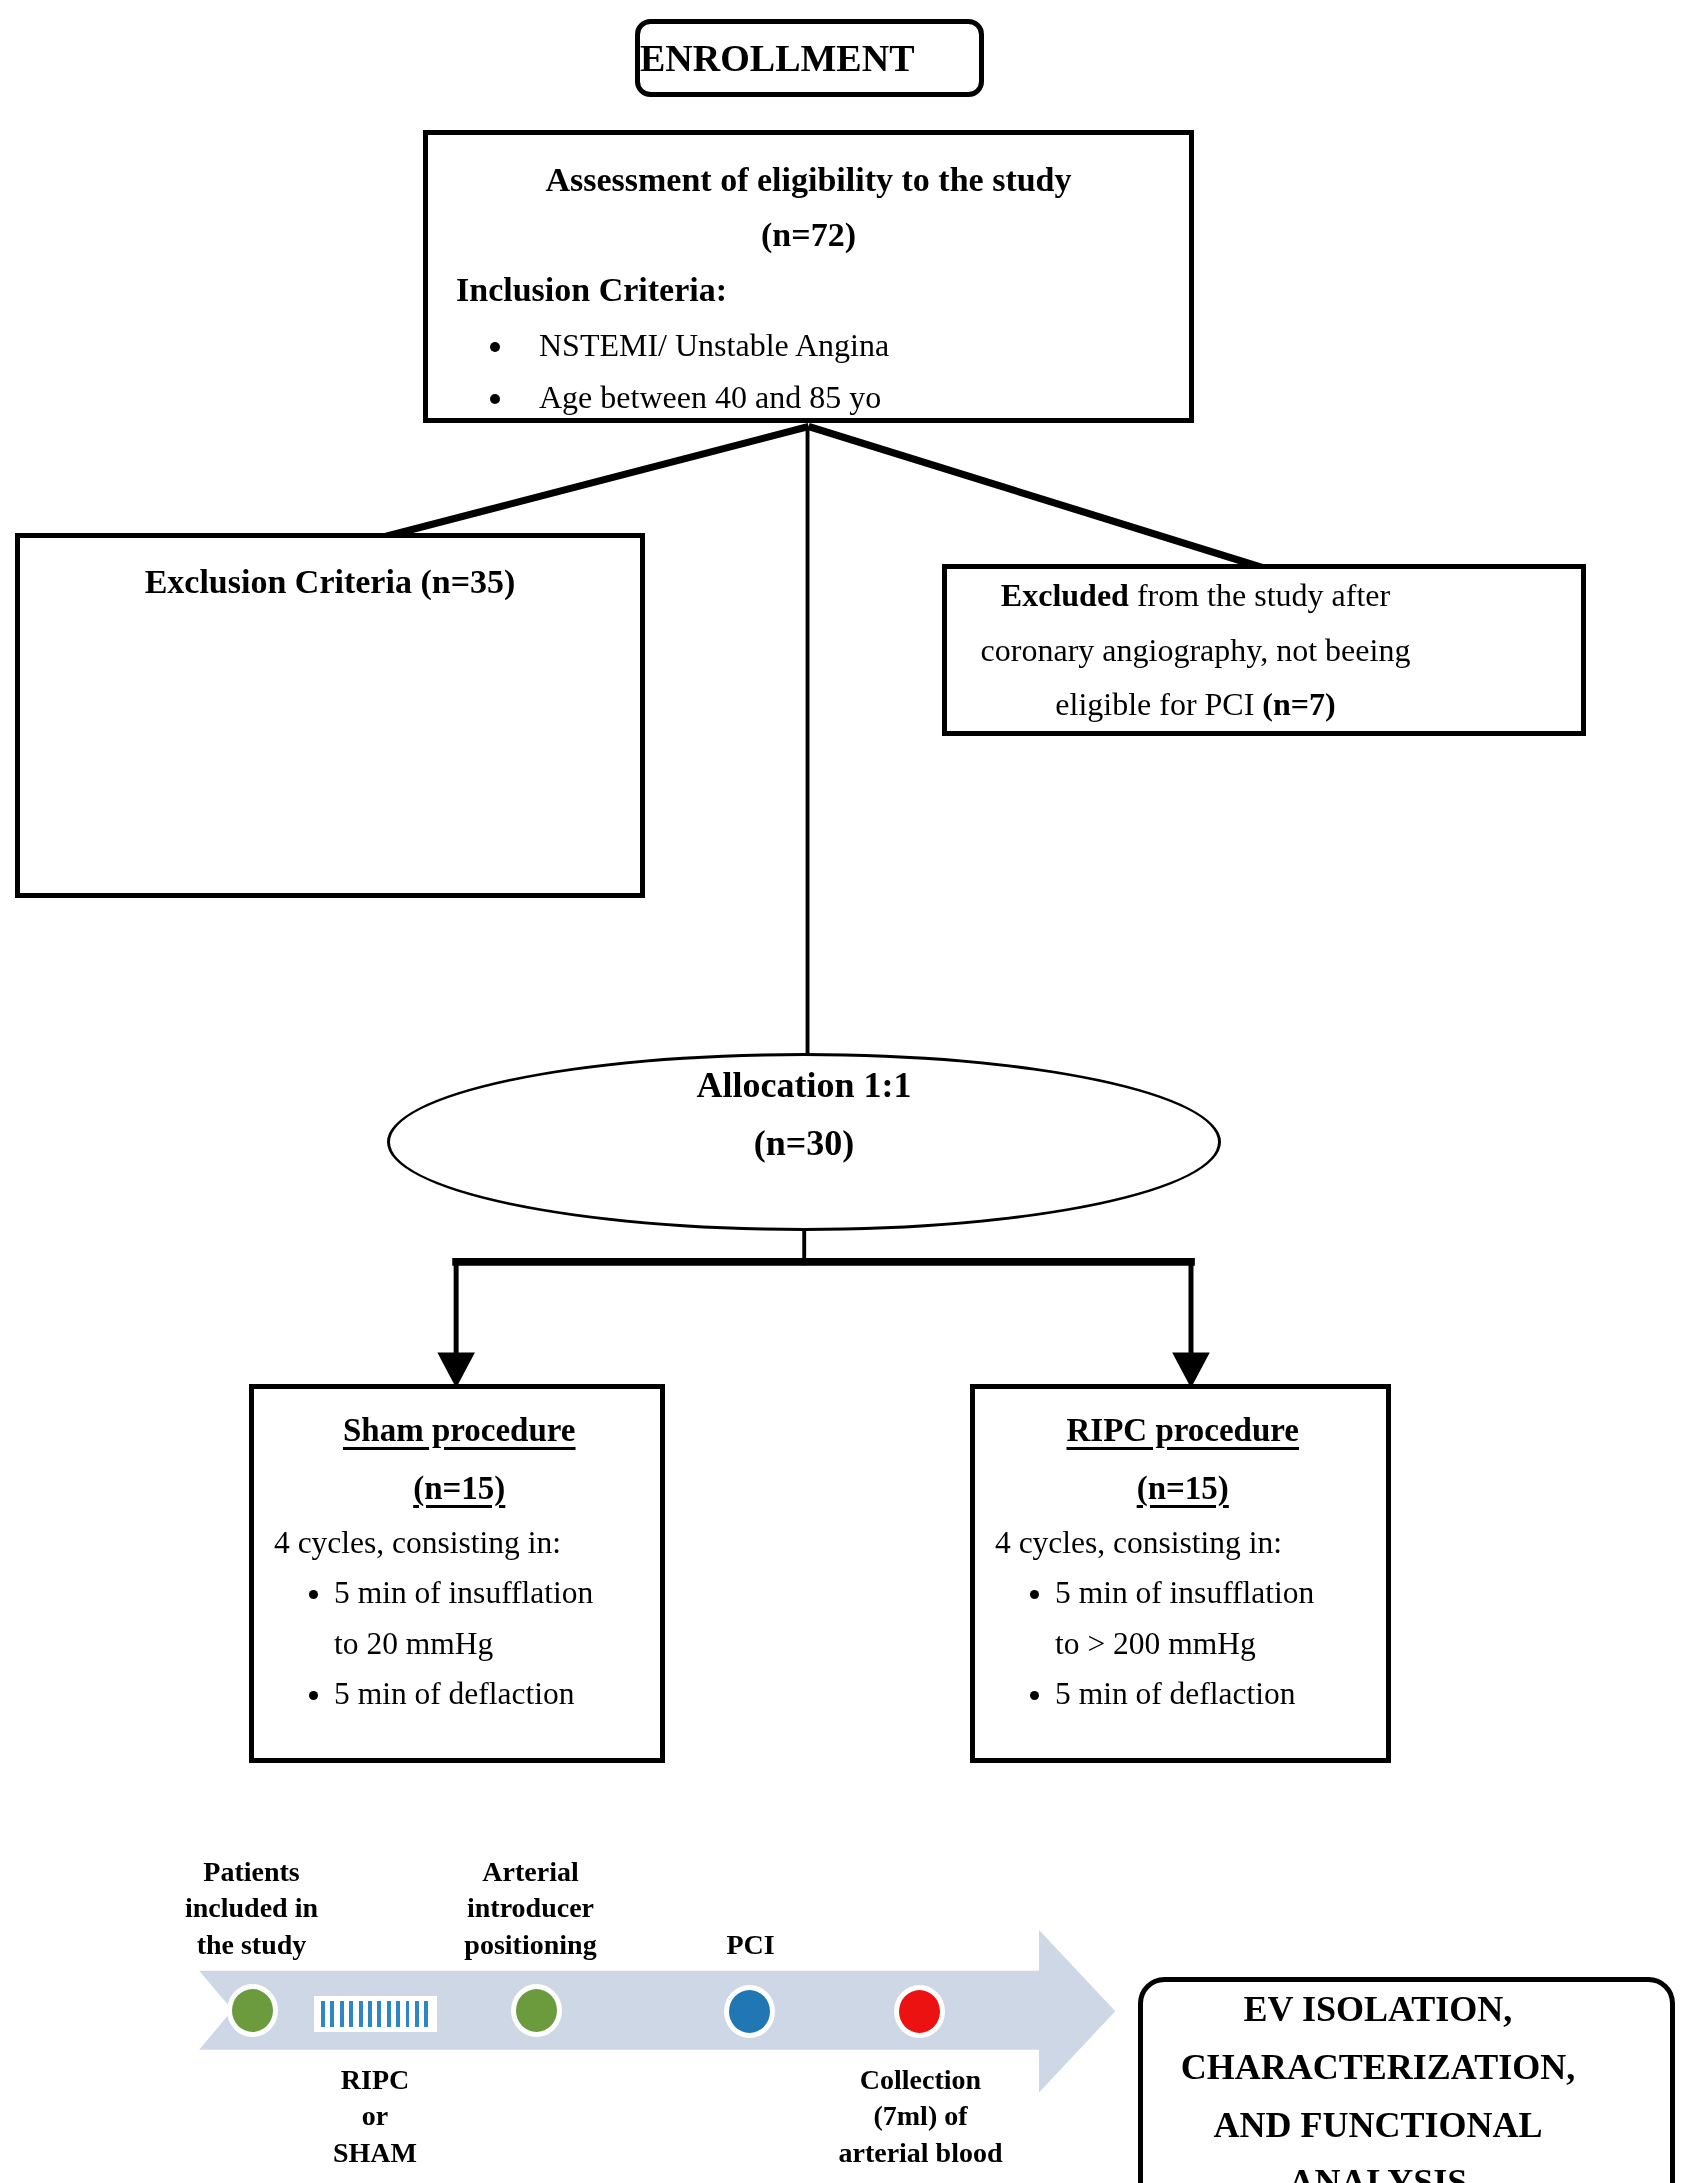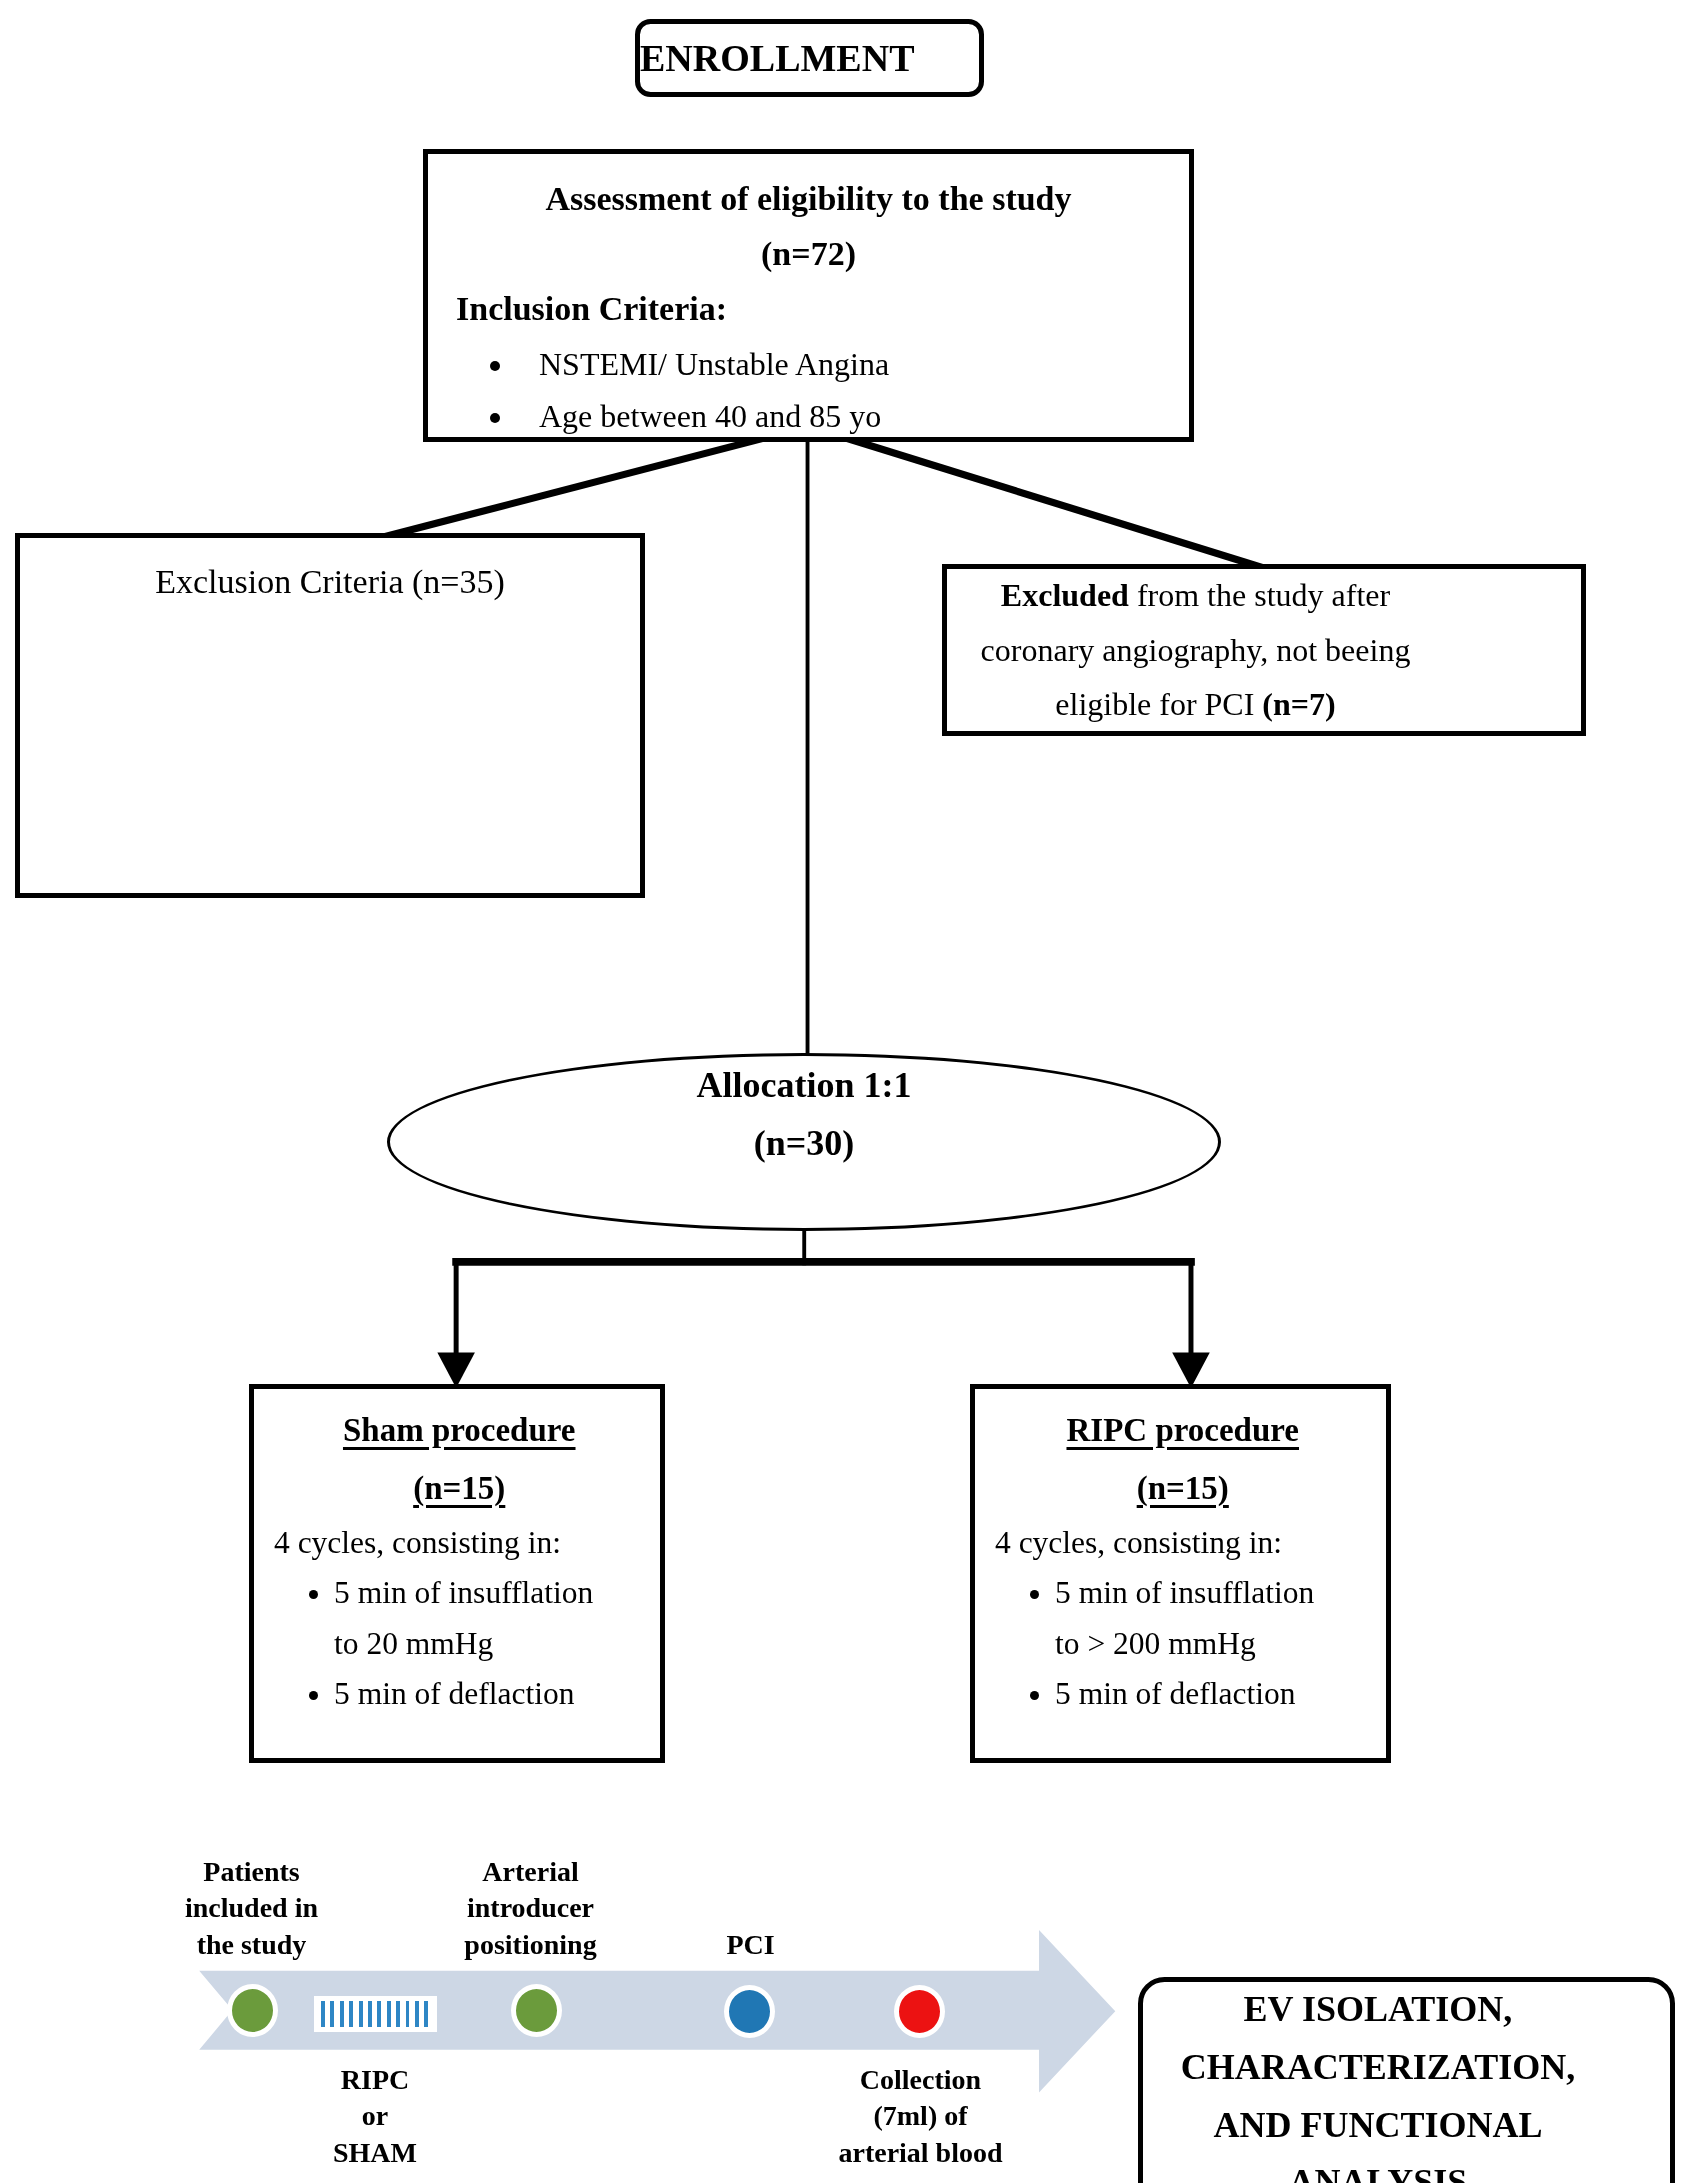--- a/index.html
+++ b/index.html
@@ -6,27 +6,27 @@
   #canvas{position:relative;width:1688px;height:2183px;background:#fff;
           font-family:"Liberation Serif","DejaVu Serif",serif;color:#000;overflow:hidden;}
   #connectors{position:absolute;left:0;top:0;width:1688px;height:2183px;}
   .box{position:absolute;background:#fff;border:5px solid #000;box-sizing:border-box;}
   .center-flex{display:flex;align-items:center;justify-content:flex-start;}
   .col{flex-direction:column;}
   .b{font-weight:bold;}
   .u{text-decoration:underline;text-decoration-thickness:2.8px;text-underline-offset:5.5px;}
 
   #enrollment-box{left:635px;top:19.3px;width:349px;height:78px;border-radius:15.5px;font-size:38px;font-weight:bold;}
-  #assessment-box{left:423px;top:149px;width:771px;height:293px;padding:16.6px 28px 0 28px;font-size:32px;line-height:1.62;}
+  #assessment-box{left:423px;top:130px;width:771px;height:293px;padding:16.6px 28px 0 28px;font-size:32px;line-height:1.62;}
   #assessment-box .hd{font-size:34px;font-weight:bold;text-align:center;}
   #assessment-box .sub{font-size:34px;font-weight:bold;}
   ul.blist{margin:3.3px 0 0 0;padding:0 0 0 60px;list-style:disc;}
   ul.blist li{padding-left:23px;}
   #exclusion-box{left:15px;top:533px;width:630px;height:365px;padding:15.5px 22px 0 22px;font-size:32px;line-height:1.62;}
-  #exclusion-box .hd{font-size:34px;font-weight:normal;text-align:center;}
+  #exclusion-box .hd{font-size:34px;font-weight:bold;text-align:center;}
   #exclusion-box ul.blist{padding-left:66px;}
   #exclusion-box ul.blist li{padding-left:33px;}
   #excluded-box{left:942px;top:564px;width:644px;height:172px;}
   #excluded-box p{width:497px;margin:0;font-size:32px;line-height:1.7;text-align:center;}
   #randomization-ellipse{left:387px;top:1053px;width:834px;height:178px;border:3.9px solid #000;border-radius:50%;
       font-size:36px;font-weight:bold;line-height:1.62;text-align:center;}
   .proc-box{width:416px;height:379px;padding:13.3px 15.5px 0 20px;font-size:31.5px;line-height:1.6;}
   .proc-box .hd{font-size:33px;font-weight:bold;text-align:center;line-height:1.75;}
   .proc-box ul.blist{padding-left:60px;margin-top:0;}
   .proc-box ul.blist li{padding-left:0;padding-right:39px;}

